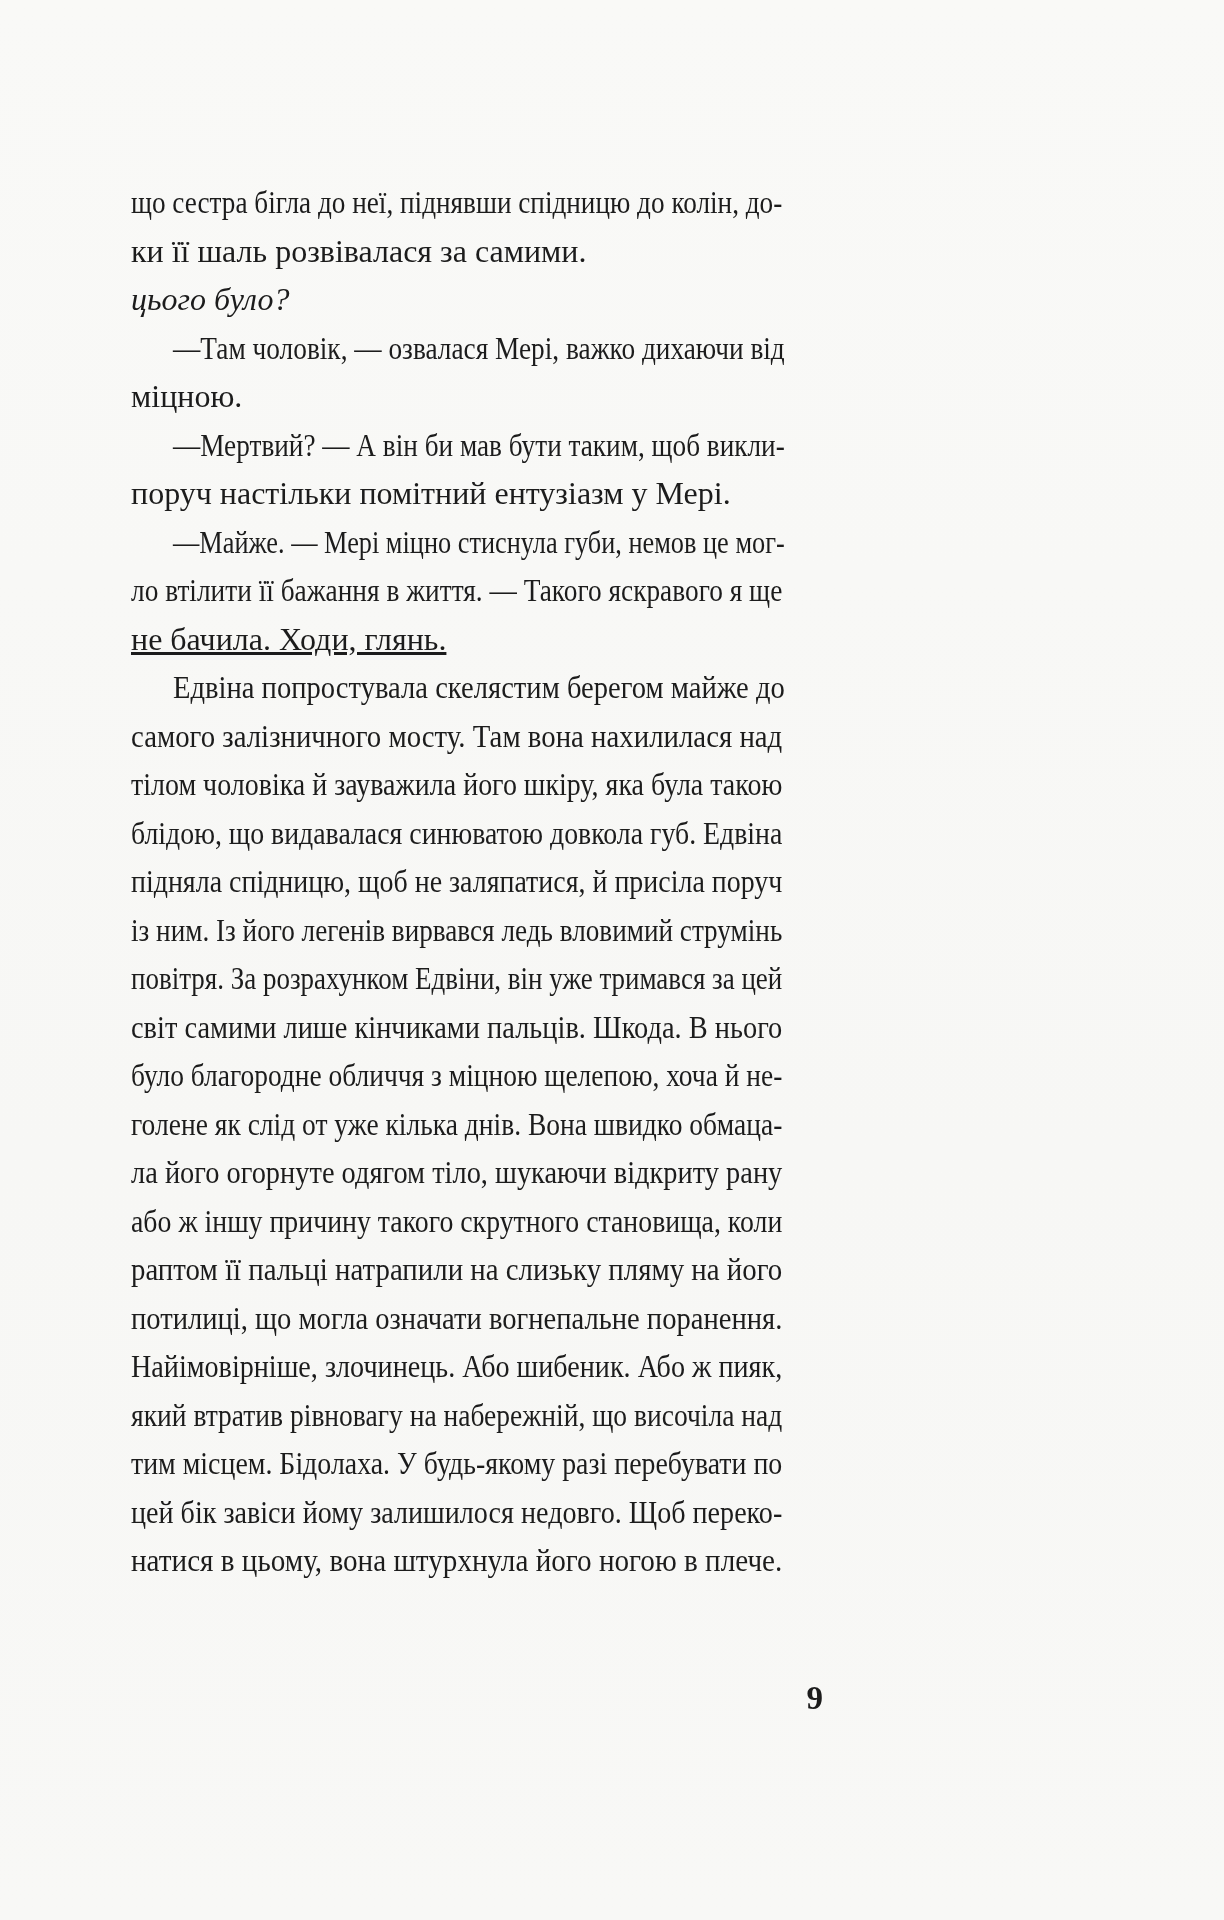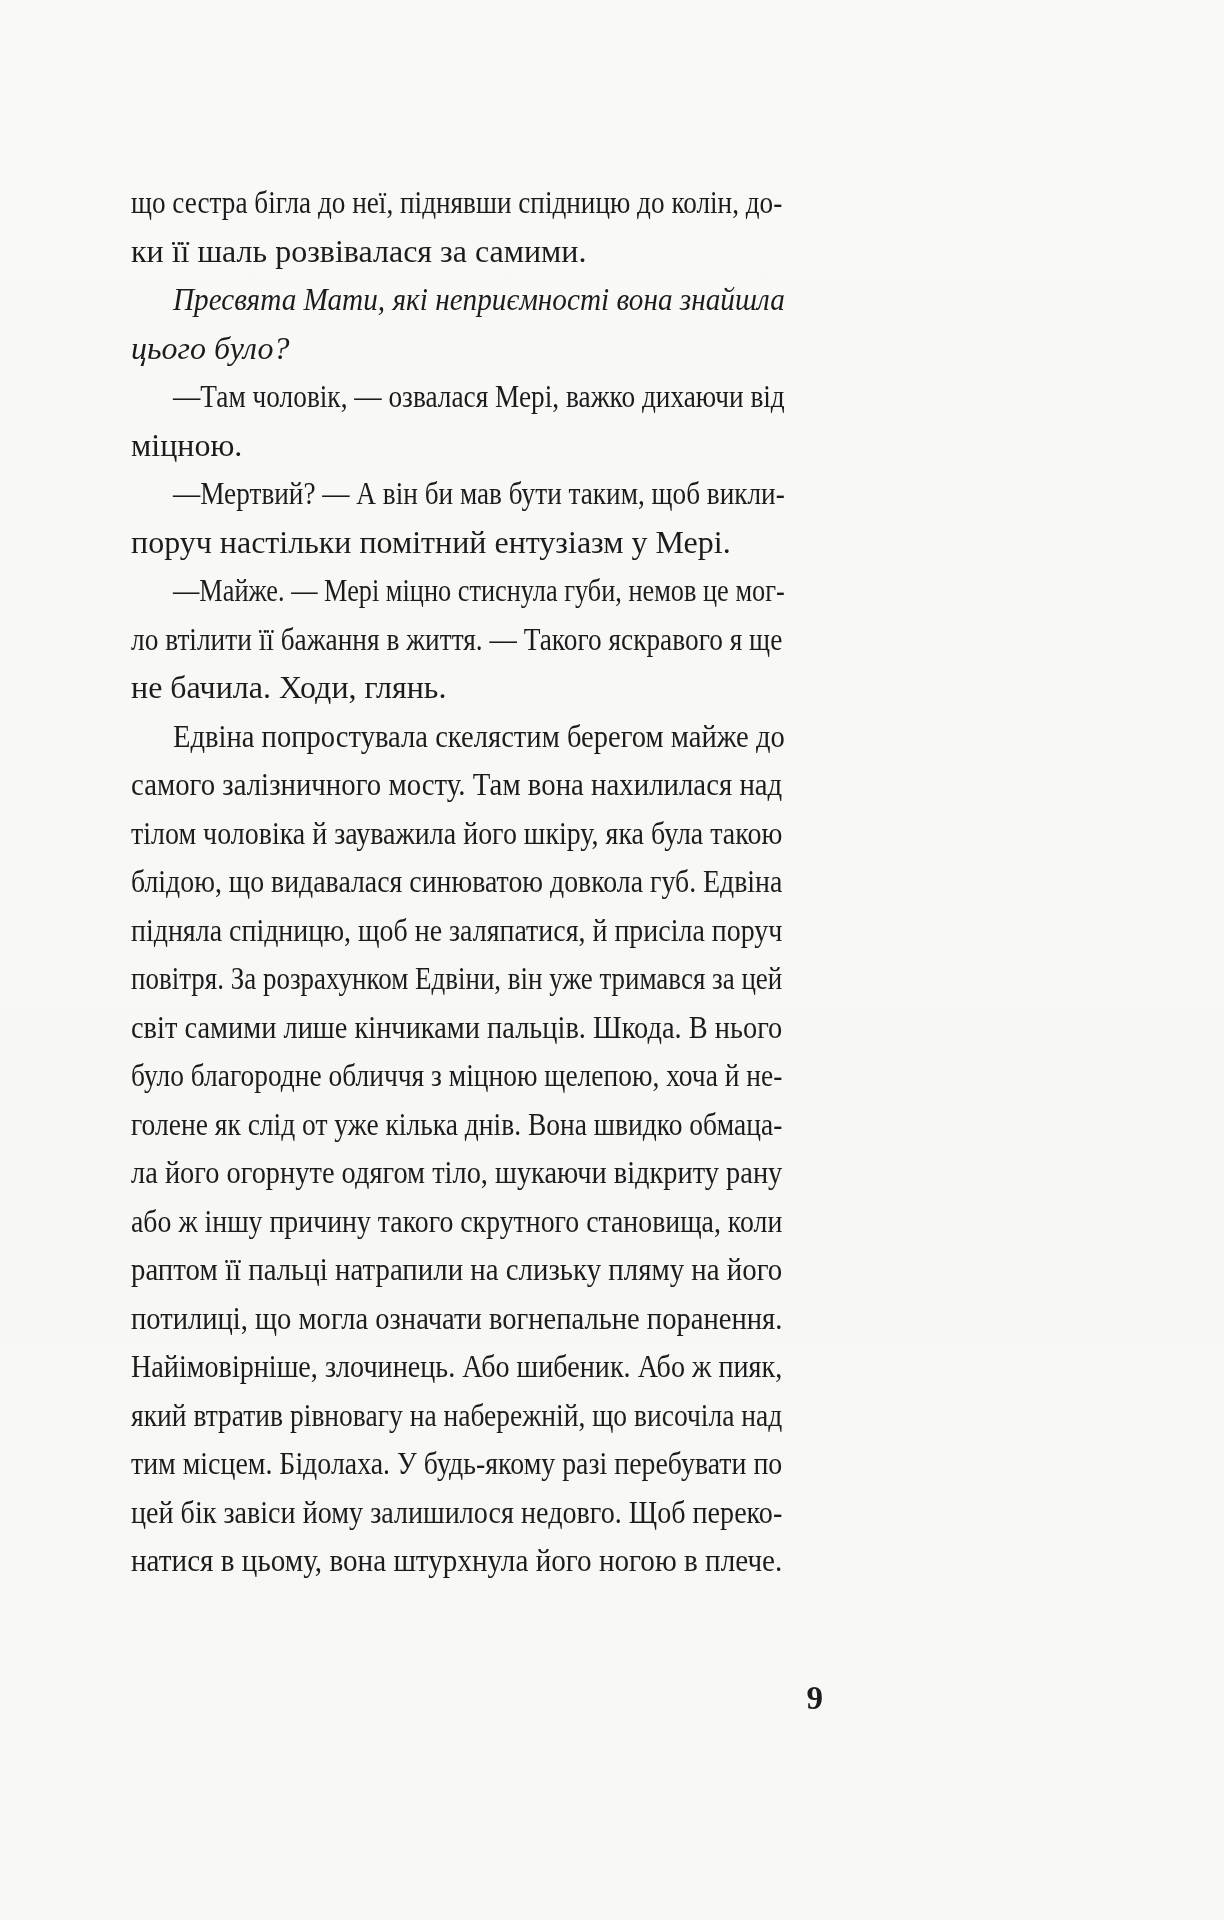--- a/index.html
+++ b/index.html
@@ -59,42 +59,42 @@
 </head>
 <body>
 
 <div class="book-page">
   <div class="text-column">
       <div class="para">
         <div class="line"><span class="line-inner" style="transform: scaleX(0.8504);">що сестра бігла до неї, піднявши спідницю до колін, до-</span></div>
         <div class="line"><span class="line-inner" style="transform: scaleX(1);">ки її шаль розвівалася за самими.</span></div>
       </div>
       <div class="para italic">
-        <div class="line" style="margin-left: 42px;"><span class="line-inner" style="transform: scaleX(0.913463);">Пресвята Мати, які неприємності вона знайшла</span></div>
         <div class="line"><span class="line-inner" style="transform: scaleX(1);">цього було?</span></div>
       </div>
       <div class="para">
         <div class="line" style="margin-left: 42px;"><span class="line-inner" style="transform: scaleX(0.853561);">—Там чоловік, — озвалася Мері, важко дихаючи від</span></div>
         <div class="line"><span class="line-inner" style="transform: scaleX(1);">міцною.</span></div>
       </div>
       <div class="para">
         <div class="line" style="margin-left: 42px;"><span class="line-inner" style="transform: scaleX(0.851482);">—Мертвий? — А він би мав бути таким, щоб викли-</span></div>
         <div class="line"><span class="line-inner" style="transform: scaleX(1);">поруч настільки помітний ентузіазм у Мері.</span></div>
       </div>
       <div class="para">
         <div class="line" style="margin-left: 42px;"><span class="line-inner" style="transform: scaleX(0.822541);">—Майже. — Мері міцно стиснула губи, немов це мог-</span></div>
         <div class="line"><span class="line-inner" style="transform: scaleX(0.854519);">ло втілити її бажання в життя. — Такого яскравого я ще</span></div>
-        <div class="line"><span class="line-inner" style="transform: scaleX(1);">не бачила. Ходи, глянь.</span></div>
+        <div class="line"><span class="line-inner" style="transform: scaleX(1); text-decoration: underline;">не бачила. Ходи, глянь.</span></div>
       </div>
       <div class="para">
         <div class="line" style="margin-left: 42px;"><span class="line-inner" style="transform: scaleX(0.893759);">Едвіна попростувала скелястим берегом майже до</span></div>
         <div class="line"><span class="line-inner" style="transform: scaleX(0.900712);">самого залізничного мосту. Там вона нахилилася над</span></div>
         <div class="line"><span class="line-inner" style="transform: scaleX(0.874031);">тілом чоловіка й зауважила його шкіру, яка була такою</span></div>
         <div class="line"><span class="line-inner" style="transform: scaleX(0.869261);">блідою, що видавалася синюватою довкола губ. Едвіна</span></div>
         <div class="line"><span class="line-inner" style="transform: scaleX(0.872894);">підняла спідницю, щоб не заляпатися, й присіла поруч</span></div>
+        <div class="line"><span class="line-inner" style="transform: scaleX(0.849617);">із ним. Із його легенів вирвався ледь вловимий струмінь</span></div>
         <div class="line"><span class="line-inner" style="transform: scaleX(0.843292);">повітря. За розрахунком Едвіни, він уже тримався за цей</span></div>
         <div class="line"><span class="line-inner" style="transform: scaleX(0.887855);">світ самими лише кінчиками пальців. Шкода. В нього</span></div>
         <div class="line"><span class="line-inner" style="transform: scaleX(0.857945);">було благородне обличчя з міцною щелепою, хоча й не-</span></div>
         <div class="line"><span class="line-inner" style="transform: scaleX(0.859611);">голене як слід от уже кілька днів. Вона швидко обмаца-</span></div>
         <div class="line"><span class="line-inner" style="transform: scaleX(0.887535);">ла його огорнуте одягом тіло, шукаючи відкриту рану</span></div>
         <div class="line"><span class="line-inner" style="transform: scaleX(0.869517);">або ж іншу причину такого скрутного становища, коли</span></div>
         <div class="line"><span class="line-inner" style="transform: scaleX(0.902216);">раптом її пальці натрапили на слизьку пляму на його</span></div>
         <div class="line"><span class="line-inner" style="transform: scaleX(0.893137);">потилиці, що могла означати вогнепальне поранення.</span></div>
         <div class="line"><span class="line-inner" style="transform: scaleX(0.879795);">Найімовірніше, злочинець. Або шибеник. Або ж пияк,</span></div>
         <div class="line"><span class="line-inner" style="transform: scaleX(0.860212);">який втратив рівновагу на набережній, що височіла над</span></div>

